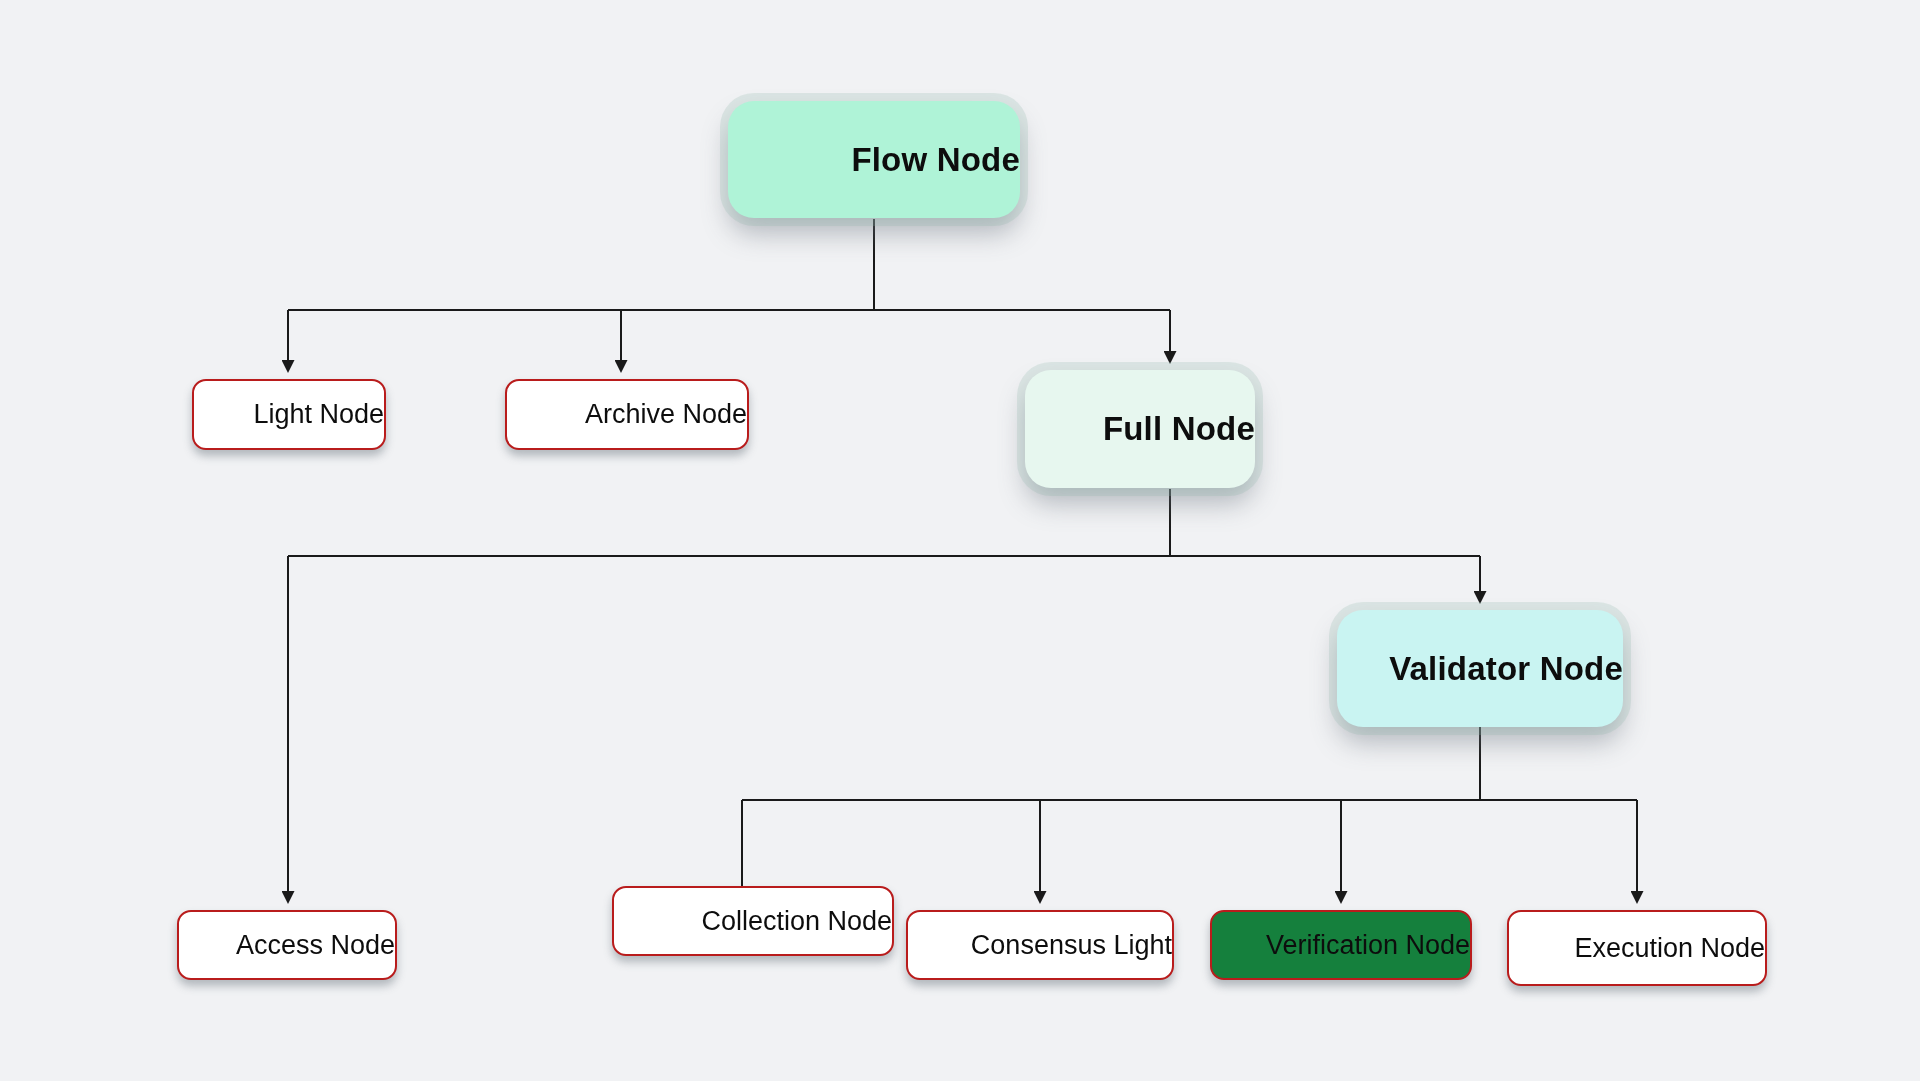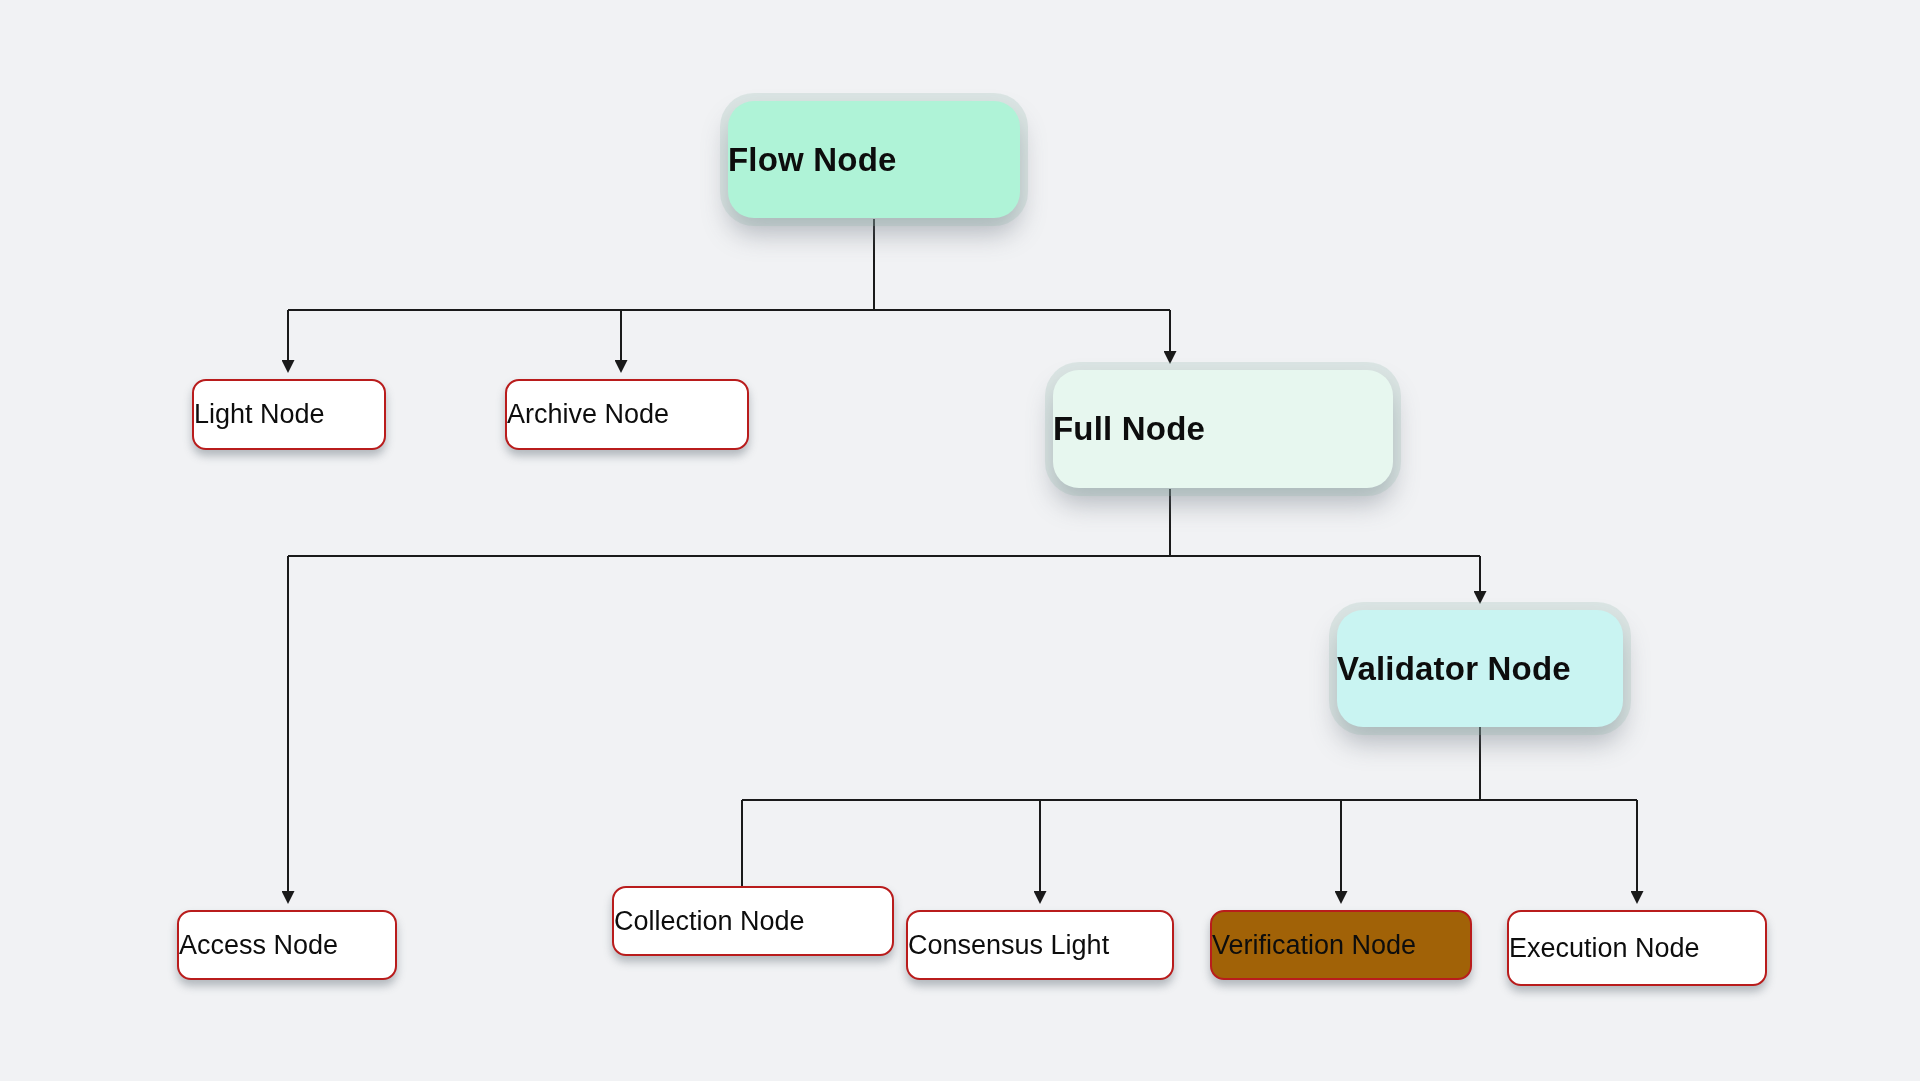--- a/index.html
+++ b/index.html
@@ -12,21 +12,21 @@
     width:1920px;height:1081px;
     background:#f1f2f4;
     overflow:hidden;
   }
   .edges-layer{
     position:absolute;left:0;top:0;width:1920px;height:1081px;
     pointer-events:none;
   }
   .node{
     position:absolute;
-    display:flex;align-items:center;justify-content:flex-start;
+    display:flex;align-items:center;justify-content:flex-end;
     text-align:center;
     color:#0d0d0d;
     box-sizing:border-box;
     white-space:nowrap;
   }
   .node-lg{
     border-radius:26px;
     font-size:33px;
     font-weight:600;
     letter-spacing:.2px;
@@ -36,21 +36,21 @@
     border-radius:14px;
     border:2px solid #b91c1c;
     font-size:27px;
     font-weight:500;
     box-shadow:0 6px 8px rgba(105,115,125,.45);
   }
   
   .n-flow{left:728px;top:101px;width:292px;height:117px}
   .n-light{left:192px;top:379px;width:194px;height:71px}
   .n-archive{left:505px;top:379px;width:244px;height:71px}
-  .n-full{left:1053px;top:370px;width:340px;height:118px}
+  .n-full{left:1025px;top:370px;width:230px;height:118px}
   .n-validator{left:1337px;top:610px;width:286px;height:117px}
   .n-access{left:177px;top:910px;width:220px;height:70px}
   .n-collection{left:612px;top:886px;width:282px;height:70px}
   .n-consensus{left:906px;top:910px;width:268px;height:70px}
   .n-verification{left:1210px;top:910px;width:262px;height:70px}
   .n-execution{left:1507px;top:910px;width:260px;height:76px}
 </style>
 </head>
 <body>
 
@@ -109,21 +109,21 @@
   </div>
 
   <div class="node node-sm n-collection" style="background: rgb(255, 255, 255);">
     <span>Collection Node</span>
   </div>
 
   <div class="node node-sm n-consensus" style="background: rgb(255, 255, 255);">
     <span>Consensus Light</span>
   </div>
 
-  <div class="node node-sm n-verification" style="background: #a16207;">
+  <div class="node node-sm n-verification" style="background: #15803d;">
     <span>Verification Node</span>
   </div>
 
   <div class="node node-sm n-execution" style="background: rgb(255, 255, 255);">
     <span>Execution Node</span>
   </div>
 
 </div>
 
 </body></html>

